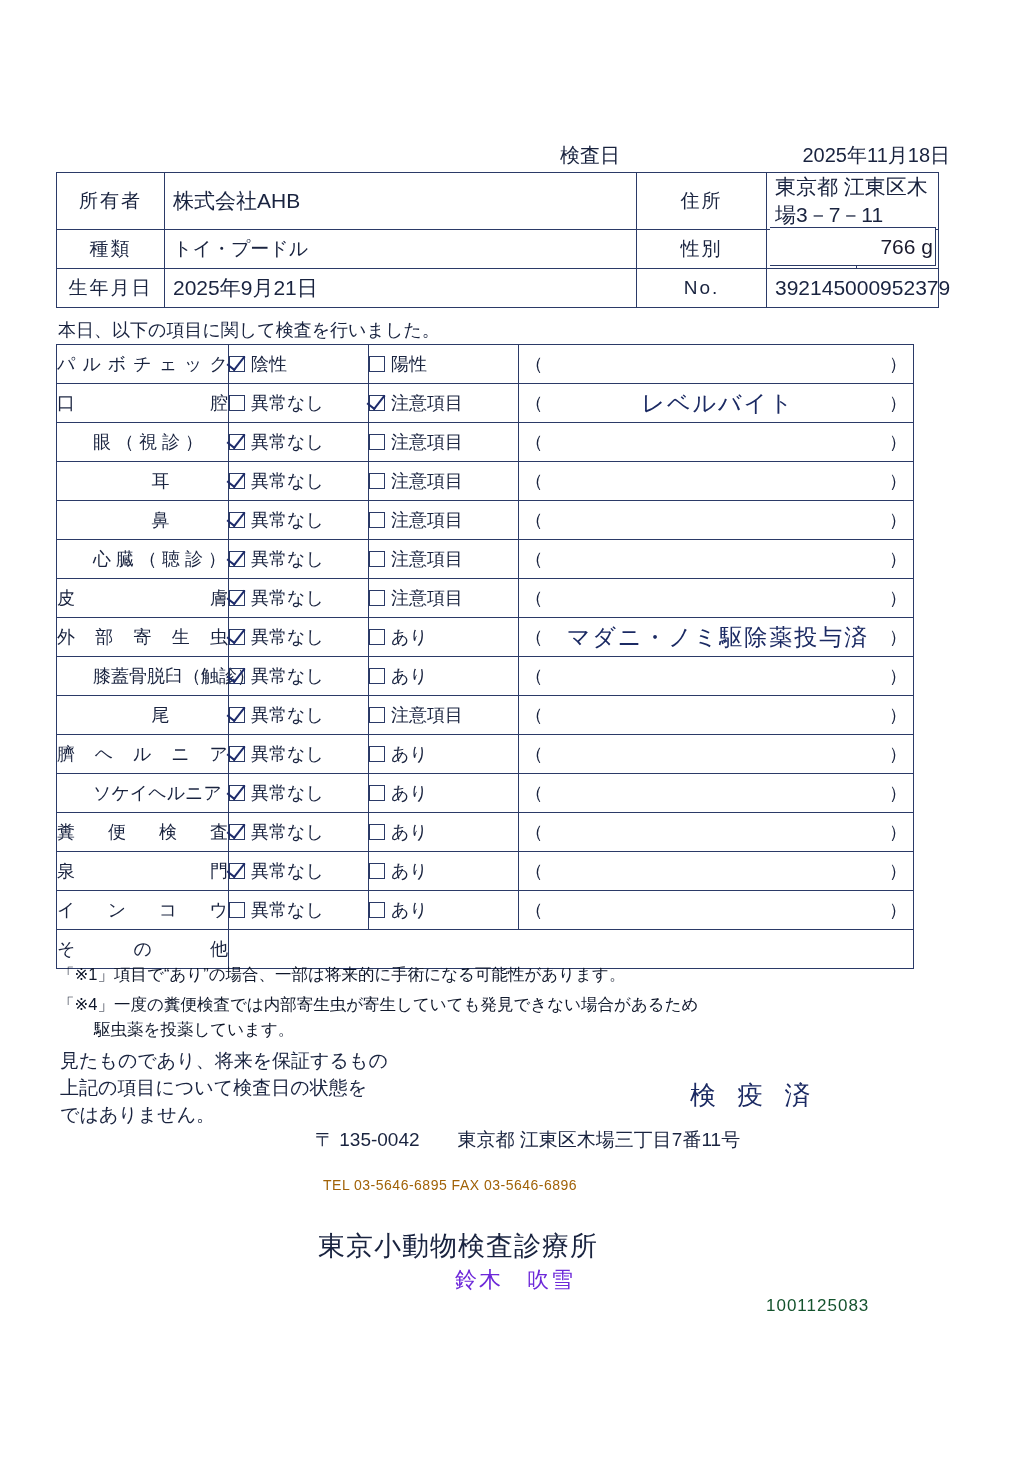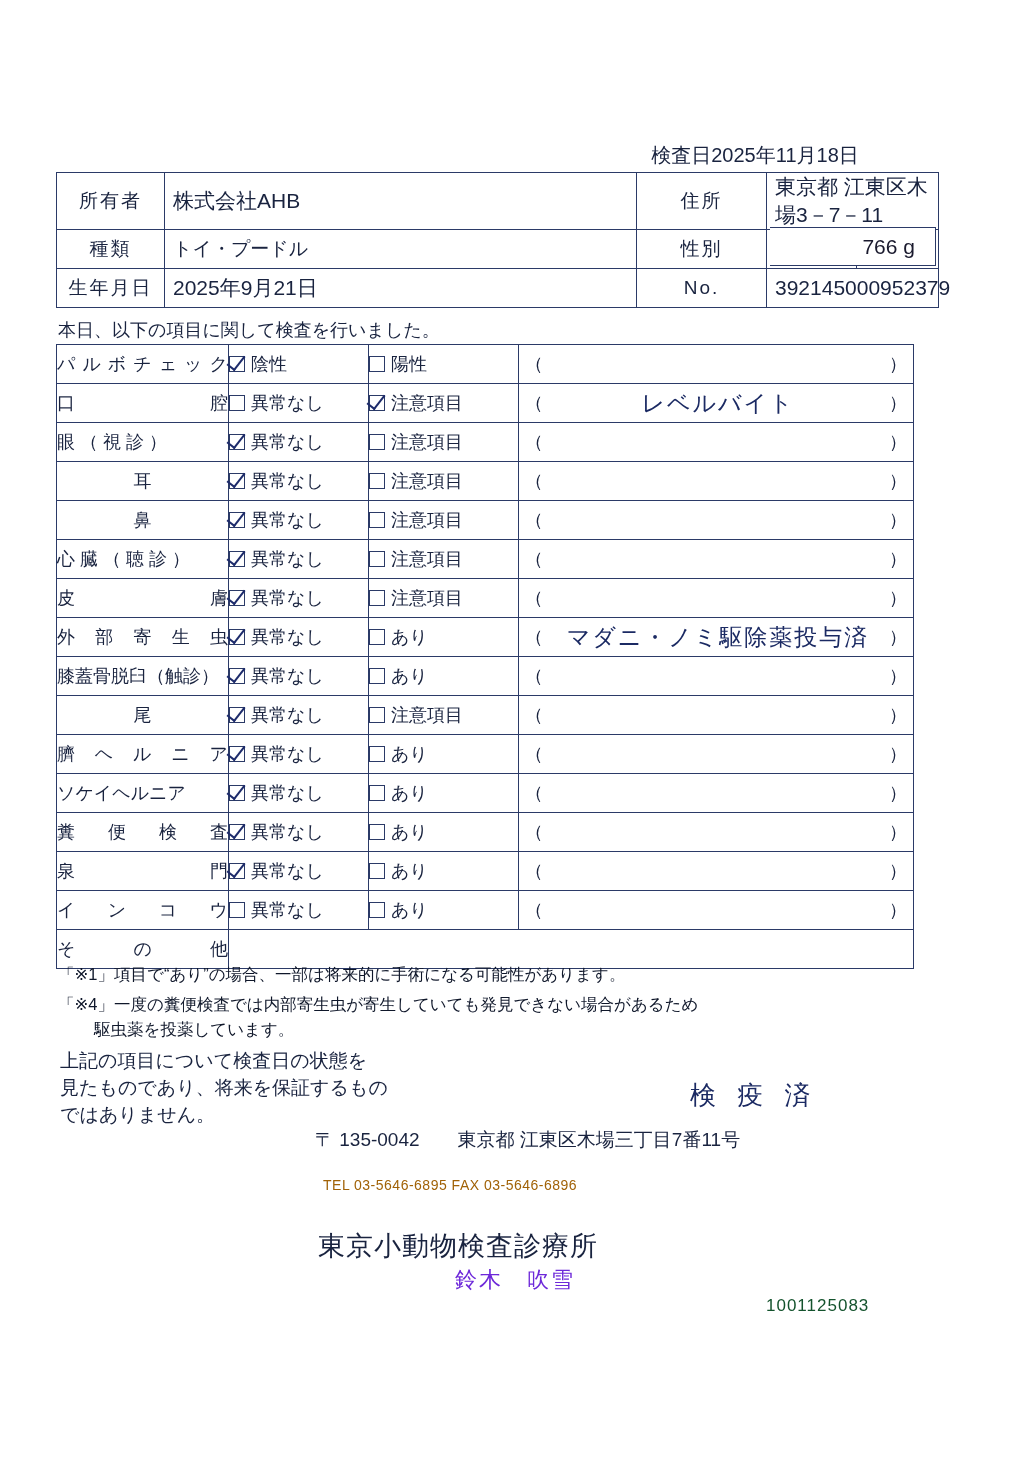--- a/index.html
+++ b/index.html
@@ -35,21 +35,21 @@
     font-weight: 500;
   }
 
   
   .exam-date-row {
     position: absolute;
     left: 560px;
     top: 142px;
     width: 390px;
     display: flex;
-    justify-content: center;
+    justify-content: space-between;
     align-items: baseline;
     font-size: 20px;
     color: #19233f;
   }
 
   
   .hdr {
     position: absolute;
     left: 56px;
     top: 172px;
@@ -103,21 +103,21 @@
   .c-item {
     width: 172px;
     padding: 0 6px;
     white-space: nowrap;
   }
   .c-item .spread {
     display: flex;
     justify-content: space-between;
     width: 100%;
   }
-  .c-item .plain { display: block; text-align: left; }
+  .c-item .plain { display: block; text-align: left; margin-left: 36px; }
   .c-opt1 { width: 140px; padding-left: 4px; border-radius: 14px; }
   .c-opt2 { width: 150px; padding-left: 4px; }
   .c-note { padding: 0 10px; position: relative; }
   .box {
     display: inline-block;
     width: 14px; height: 14px;
     border: 1.5px solid #2b3a67;
     margin-right: 6px;
     position: relative;
     vertical-align: -2px;
@@ -261,21 +261,21 @@
     </tr>
     <tr>
       <td class="lbl">生年月日</td>
       <td class="val big" colspan="2">2025年9月21日</td>
       <td class="lbl">No.</td>
       <td class="val big" colspan="2">392145000952379</td>
     </tr>
   </tbody>
     </table>
 
-  <div style="position:absolute;left:770px;top:227px;width:166px;height:39px;border:1.5px solid #2b3a67;border-left:none;box-sizing:border-box;display:flex;align-items:center;justify-content:flex-end;padding-right:20px;font-size:21px;background:#fff;">766  g</div>
+  <div style="position:absolute;left:770px;top:227px;width:166px;height:39px;border:1.5px solid #2b3a67;border-left:none;box-sizing:border-box;display:flex;align-items:center;justify-content:flex-end;padding-right:2px;font-size:21px;background:#fff;">766  g</div>
 
   <div class="lead">本日、以下の項目に関して検査を行いました。</div>
 
   <table class="chk" id="chk-table">
       <colgroup>
         <col style="width:172px">
         <col style="width:140px">
         <col style="width:150px">
         <col>
       </colgroup>
@@ -554,22 +554,22 @@
           <td class="c-other" colspan="3"></td>
         </tr>
       </tbody>
     </table>
 
   <div class="fn fn1">「※1」項目で“あり”の場合、一部は将来的に手術になる可能性があります。</div>
   <div class="fn fn2">「※4」一度の糞便検査では内部寄生虫が寄生していても発見できない場合があるため</div>
   <div class="fn fn2b">駆虫薬を投薬しています。</div>
 
   <div class="statement" id="statement">
+      <div>見たものであり、将来を保証するもの</div>
       <div>上記の項目について検査日の状態を</div>
-      <div>見たものであり、将来を保証するもの</div>
       <div>ではありません。</div>
     </div>
 
   <div class="stamp">検 疫 済</div>
 
   <div class="addr">〒 135-0042　　東京都 江東区木場三丁目7番11号</div>
   <div class="tel">TEL 03-5646-6895  FAX 03-5646-6896</div>
   <div class="clinic">東京小動物検査診療所</div>
   <div class="person">鈴木　吹雪</div>
   <div class="serial">1001125083</div>

